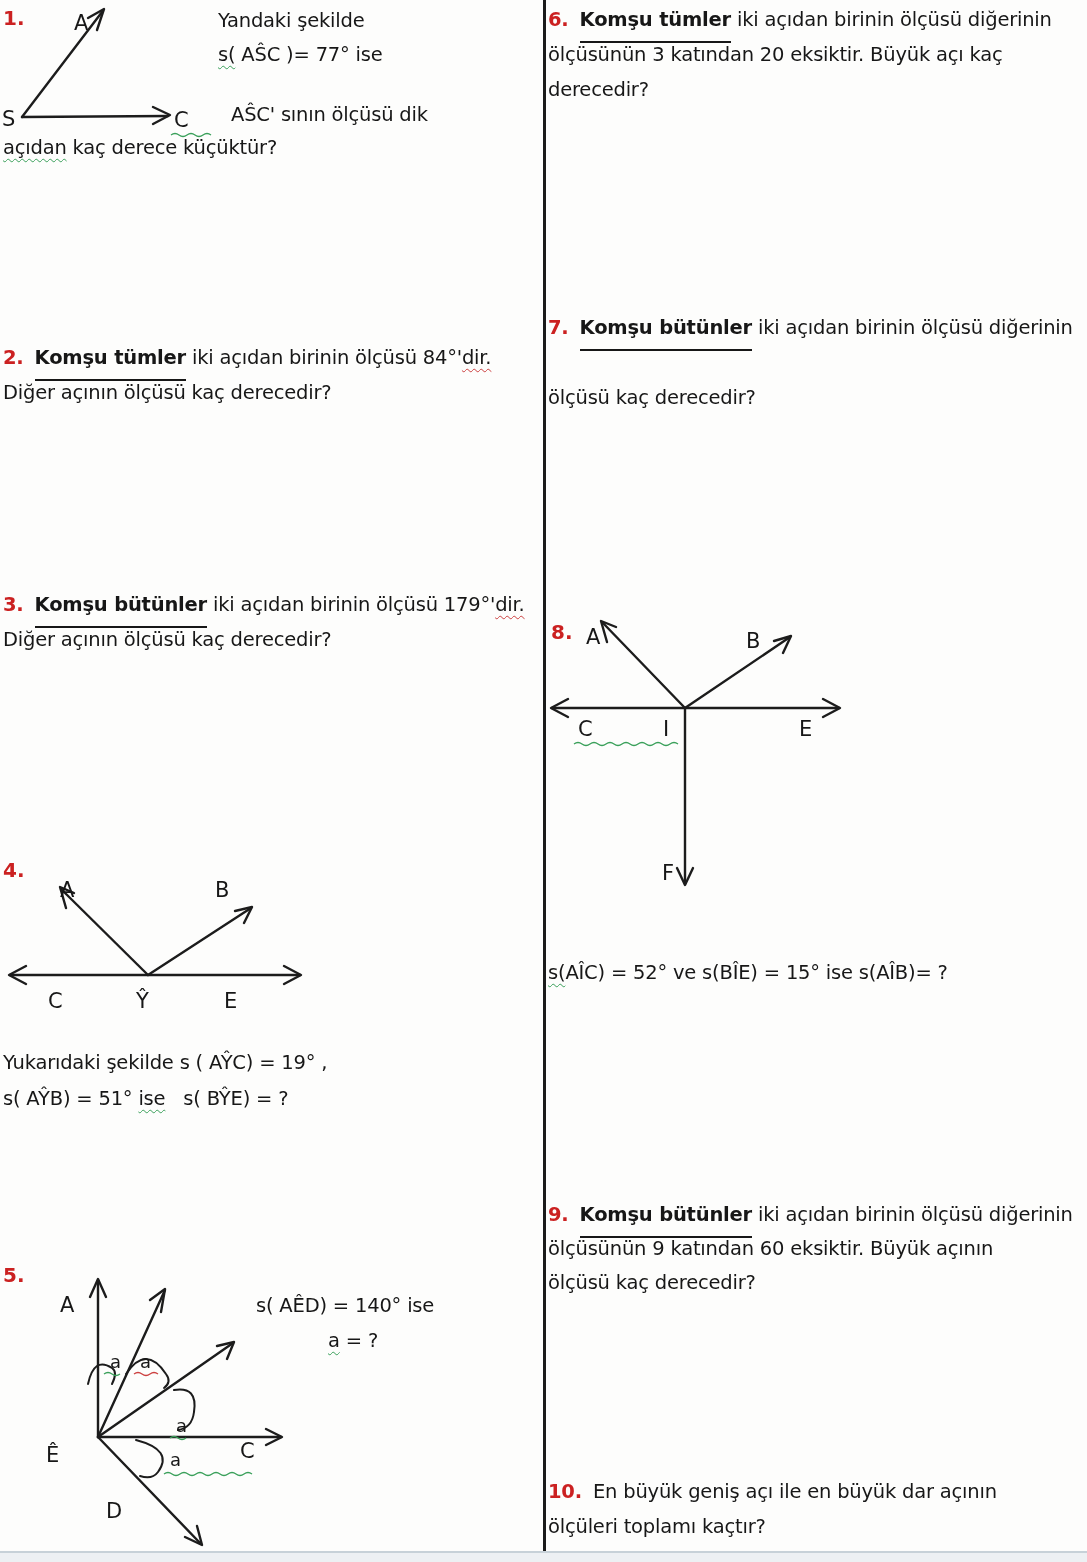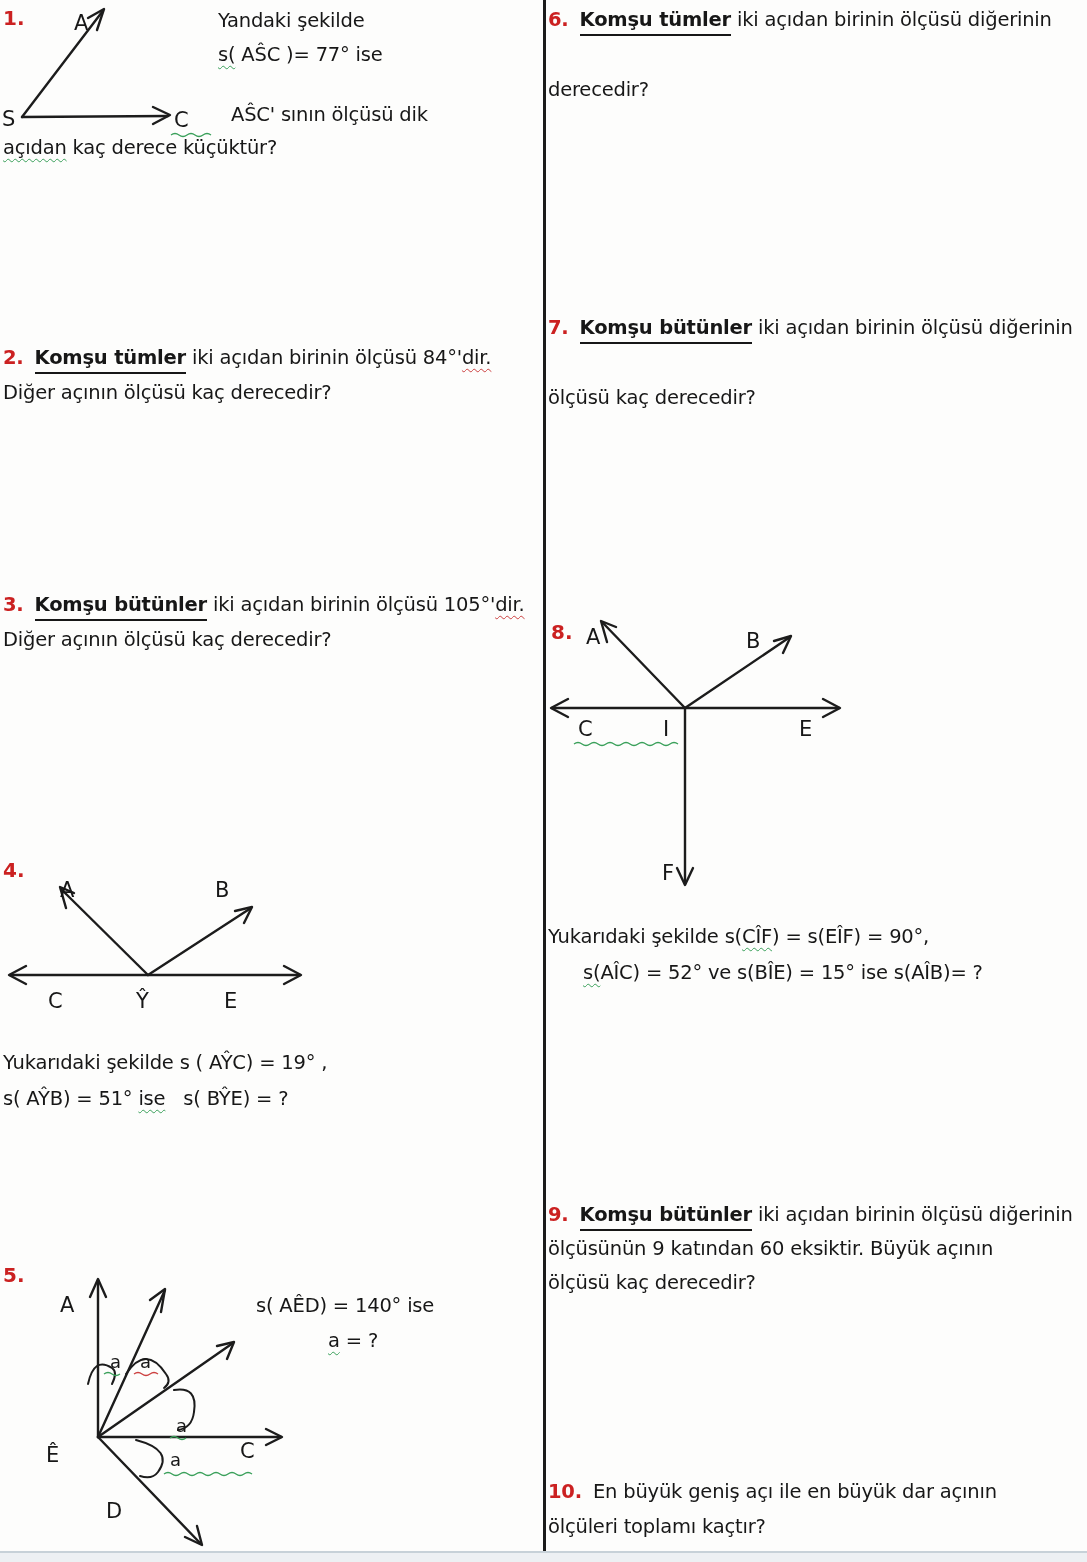--- a/index.html
+++ b/index.html
@@ -6,21 +6,21 @@
   .page {
     position:relative; width:1087px; height:1562px;
     background:#fdfdfc; overflow:hidden;
     font-family:"DejaVu Sans", sans-serif; color:#171717;
   }
   .divider { position:absolute; left:543px; top:0; width:3px; height:1552px; background:#1b1b1b; }
   .bottom-band { position:absolute; left:0; top:1551px; width:1087px; height:11px; background:#edf0f3; border-top:2px solid #c7d1d8; }
   .line { position:absolute; font-size:19.5px; letter-spacing:-0.2px; white-space:pre; line-height:1.3; }
   .num  { color:#cb2121; font-weight:bold; margin-right:11px; }
   .num-abs { position:absolute; color:#cb2121; font-weight:bold; font-size:20px; white-space:pre; }
-  .bold-u { font-weight:bold; border-bottom:2.4px solid #171717; padding-bottom:3px;margin-top:36px; }
+  .bold-u { font-weight:bold; border-bottom:2.4px solid #171717; padding-bottom:10px;margin-top:36px; }
   .sq-g { text-decoration-line:underline; text-decoration-style:wavy; text-decoration-color:#3aa05a; text-decoration-thickness:1.2px; text-underline-offset:4px; }
   .sq-r { text-decoration-line:underline; text-decoration-style:wavy; text-decoration-color:#cc4040; text-decoration-thickness:1.2px; text-underline-offset:4px; }
   svg.diagram { position:absolute; overflow:visible; }
   .stroke { stroke:#1c1c1c; stroke-width:2.4; fill:none; stroke-linecap:round; stroke-linejoin:round; }
   .arc { stroke:#1c1c1c; stroke-width:2; fill:none; stroke-linecap:round; }
   svg text { font-family:"DejaVu Sans", sans-serif; font-size:21px; fill:#171717; }
   svg text.small { font-size:18px; }
   .wave-g { stroke:#3aa05a; stroke-width:1.3; fill:none; }
   .wave-r { stroke:#cc4040; stroke-width:1.3; fill:none; }
 </style>
@@ -44,21 +44,21 @@
     <path class="wave-g" d="M171 135 q4 -3 8 0 t8 0 t8 0 t8 0 t8 0"></path>
   </svg>
   <div class="line" style="left:218px; top:8px;">Yandaki şekilde</div>
   <div class="line" style="left:218px; top:42px;"><span class="sq-g">s(</span><span> AŜC )= 77° ise</span></div>
   <div class="line" style="left:231px; top:102px;">AŜC' sının ölçüsü dik</div>
   <div class="line" style="left:3px; top:135px;"><span class="sq-g">açıdan</span><span> kaç derece küçüktür?</span></div>
 
   <div class="line" style="left:3px; top:345px;"><span class="num">2.</span><span class="bold-u">Komşu tümler</span><span> iki açıdan birinin ölçüsü 84°'</span><span class="sq-r">dir.</span></div>
   <div class="line" style="left:3px; top:380px;">Diğer açının ölçüsü kaç derecedir?</div>
 
-  <div class="line" style="left:3px; top:592px;"><span class="num">3.</span><span class="bold-u">Komşu bütünler</span><span> iki açıdan birinin ölçüsü 105°'</span><span class="sq-r">dir.</span></div>
+  <div class="line" style="left:3px; top:592px;"><span class="num">3.</span><span class="bold-u">Komşu bütünler</span><span> iki açıdan birinin ölçüsü 179°'</span><span class="sq-r">dir.</span></div>
   <div class="line" style="left:3px; top:627px;">Diğer açının ölçüsü kaç derecedir?</div>
 
   <div class="num-abs" style="left:3px; top:858px;">4.</div>
   <svg class="diagram" style="left:0; top:853px;" width="320" height="168" viewBox="0 0 320 168">
     <line class="stroke" x1="10" y1="122" x2="300" y2="122"></line>
     <path class="stroke" d="M26 113 L9 122 L26 131"></path>
     <path class="stroke" d="M284 113 L301 122 L284 131"></path>
     <line class="stroke" x1="148" y1="122" x2="61" y2="36"></line>
     <path class="stroke" d="M74 40 L60 34 L66 55"></path>
     <line class="stroke" x1="148" y1="122" x2="251" y2="55"></line>
@@ -98,20 +98,21 @@
     <text class="small" x="130" y="204">a</text>
     <path class="wave-g" d="M64 112 q4 -3 8 0 t8 0"></path>
     <path class="wave-r" d="M94 112 q4 -3 8 0 t8 0 t8 0"></path>
     <path class="wave-g" d="M130 176 q4 -3 8 0 t8 0"></path>
     <path class="wave-g" d="M124 212 q4 -3 8 0 t8 0 t8 0 t8 0 t8 0 t8 0 t8 0 t8 0 t8 0 t8 0 t8 0"></path>
   </svg>
   <div class="line" style="left:256px; top:1293px;">s( AÊD) = 140° ise</div>
   <div class="line" style="left:328px; top:1328px;"><span class="sq-g">a</span><span> = ?</span></div>
 
   <div class="line" style="left:548px; top:7px;"><span class="num">6.</span><span class="bold-u">Komşu tümler</span><span> iki açıdan birinin ölçüsü diğerinin</span></div>
+  <div class="line" style="left:548px; top:42px;">ölçüsünün 3 katından 20 eksiktir. Büyük açı kaç</div>
   <div class="line" style="left:548px; top:77px;">derecedir?</div>
 
   <div class="line" style="left:548px; top:315px;"><span class="num">7.</span><span class="bold-u">Komşu bütünler</span><span> iki açıdan birinin ölçüsü diğerinin</span></div>
   <div class="line" style="left:548px; top:385px;">ölçüsü kaç derecedir?</div>
 
   <div class="num-abs" style="left:551px; top:620px;">8.</div>
   <svg class="diagram" style="left:546px; top:596px;" width="350" height="302" viewBox="0 0 350 302">
     <line class="stroke" x1="6" y1="112" x2="293" y2="112"></line>
     <path class="stroke" d="M22 103 L5 112 L22 121"></path>
     <path class="stroke" d="M277 103 L294 112 L277 121"></path>
@@ -122,22 +123,21 @@
     <line class="stroke" x1="139" y1="112" x2="139" y2="288"></line>
     <path class="stroke" d="M131 272 L139 289 L147 272"></path>
     <text x="40" y="48">A</text>
     <text x="200" y="52">B</text>
     <text x="32" y="140">C</text>
     <text x="117" y="140">I</text>
     <text x="253" y="140">E</text>
     <text x="116" y="284">F</text>
     <path class="wave-g" d="M28 148 q4 -3 8 0 t8 0 t8 0 t8 0 t8 0 t8 0 t8 0 t8 0 t8 0 t8 0 t8 0 t8 0 t8 0"></path>
   </svg>
-  <div class="line" style="left:548px; top:924px;"><span>Yukarıdaki şekilde s(</span><span class="sq-g">CÎF</span><span>) = s(EÎF) = 90°,</span></div>
-  <div class="line" style="left:548px; top:960px;margin-left:35px;"><span class="sq-g">s(</span><span>AÎC) = 52° ve s(BÎE) = 15° ise s(AÎB)= ?</span></div>
+  <div class="line" style="left:548px; top:960px;"><span class="sq-g">s(</span><span>AÎC) = 52° ve s(BÎE) = 15° ise s(AÎB)= ?</span></div>
 
   <div class="line" style="left:548px; top:1202px;"><span class="num">9.</span><span class="bold-u">Komşu bütünler</span><span> iki açıdan birinin ölçüsü diğerinin</span></div>
   <div class="line" style="left:548px; top:1236px;">ölçüsünün 9 katından 60 eksiktir. Büyük açının</div>
   <div class="line" style="left:548px; top:1270px;">ölçüsü kaç derecedir?</div>
 
   <div class="line" style="left:548px; top:1479px;"><span class="num">10.</span><span>En büyük geniş açı ile en büyük dar açının</span></div>
   <div class="line" style="left:548px; top:1514px;">ölçüleri toplamı kaçtır?</div>
 
 </div>
 

